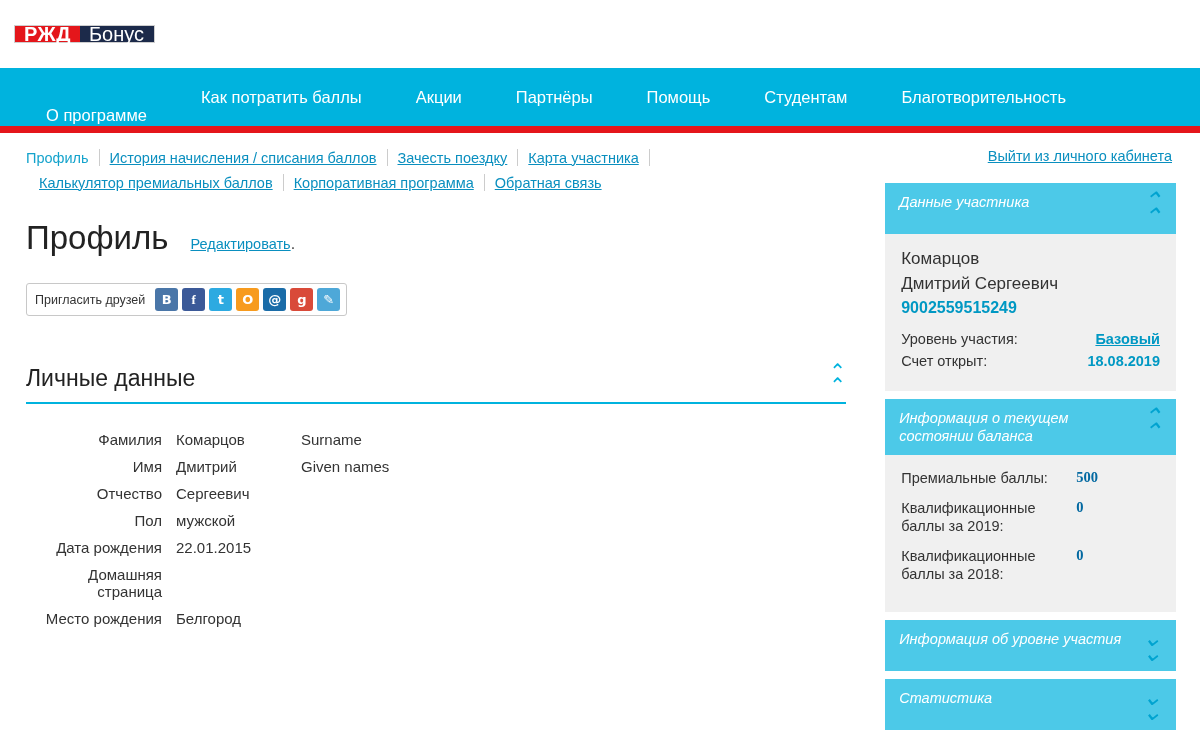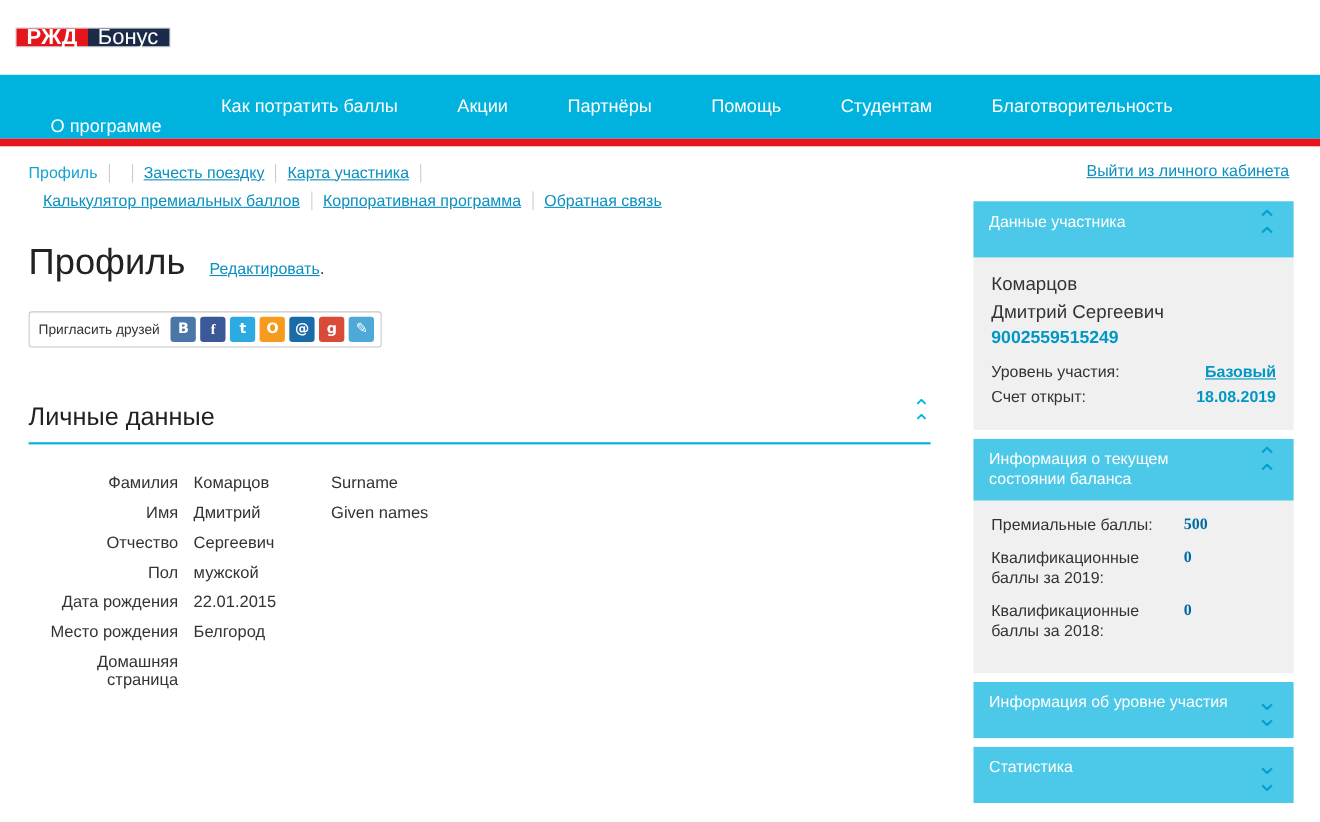--- a/index.html
+++ b/index.html
@@ -216,20 +216,21 @@
   }
   .card-head {
     background: #4cc9e8;
     color: #ffffff;
     font-size: 14.5px;
     padding: 10px 14px;
     display: flex;
     align-items: flex-start;
     justify-content: space-between;
     min-height: 40px;
+    font-style: italic;
   }
   .card-head .ttl { line-height: 1.25; max-width: 230px; }
   .card-chev {
     color: #00a3d0;
     line-height: 0.65;
     font-size: 24px;
     display: flex;
     flex-direction: column;
     align-items: center;
   }
@@ -287,20 +288,21 @@
 </nav>
 <div class="red-rule"></div>
 
 <div class="page">
 
   <div class="left-col">
 
     <div class="subnav-row">
       <a href="#" class="subnav-link active">Профиль</a>
       <i class="sep"></i>
+      <a href="#" class="subnav-link">История начисления / списания баллов</a>
       <i class="sep"></i>
       <a href="#" class="subnav-link">Зачесть поездку</a>
       <i class="sep"></i>
       <a href="#" class="subnav-link">Карта участника</a>
       <i class="sep"></i>
     </div>
 
     <div class="subnav-row subnav-row2">
       <a href="#" class="subnav-link">Калькулятор премиальных баллов</a>
       <i class="sep"></i>
@@ -357,27 +359,27 @@
           <td class="pd-label">Пол</td>
           <td class="pd-value">мужской</td>
           <td class="pd-en"></td>
         </tr>
         <tr>
           <td class="pd-label">Дата рождения</td>
           <td class="pd-value">22.01.2015</td>
           <td class="pd-en"></td>
         </tr>
         <tr>
+          <td class="pd-label">Домашняя страница</td>
+          <td class="pd-value"></td>
+          <td class="pd-en"></td>
+        </tr>
+        <tr>
           <td class="pd-label">Место рождения</td>
           <td class="pd-value">Белгород</td>
-          <td class="pd-en"></td>
-        </tr>
-        <tr>
-          <td class="pd-label">Домашняя страница</td>
-          <td class="pd-value"></td>
           <td class="pd-en"></td>
         </tr>
       </tbody>
         </table>
     </div>
   </div>
 
   <div class="right-col">
 
     <div class="logout-row">

